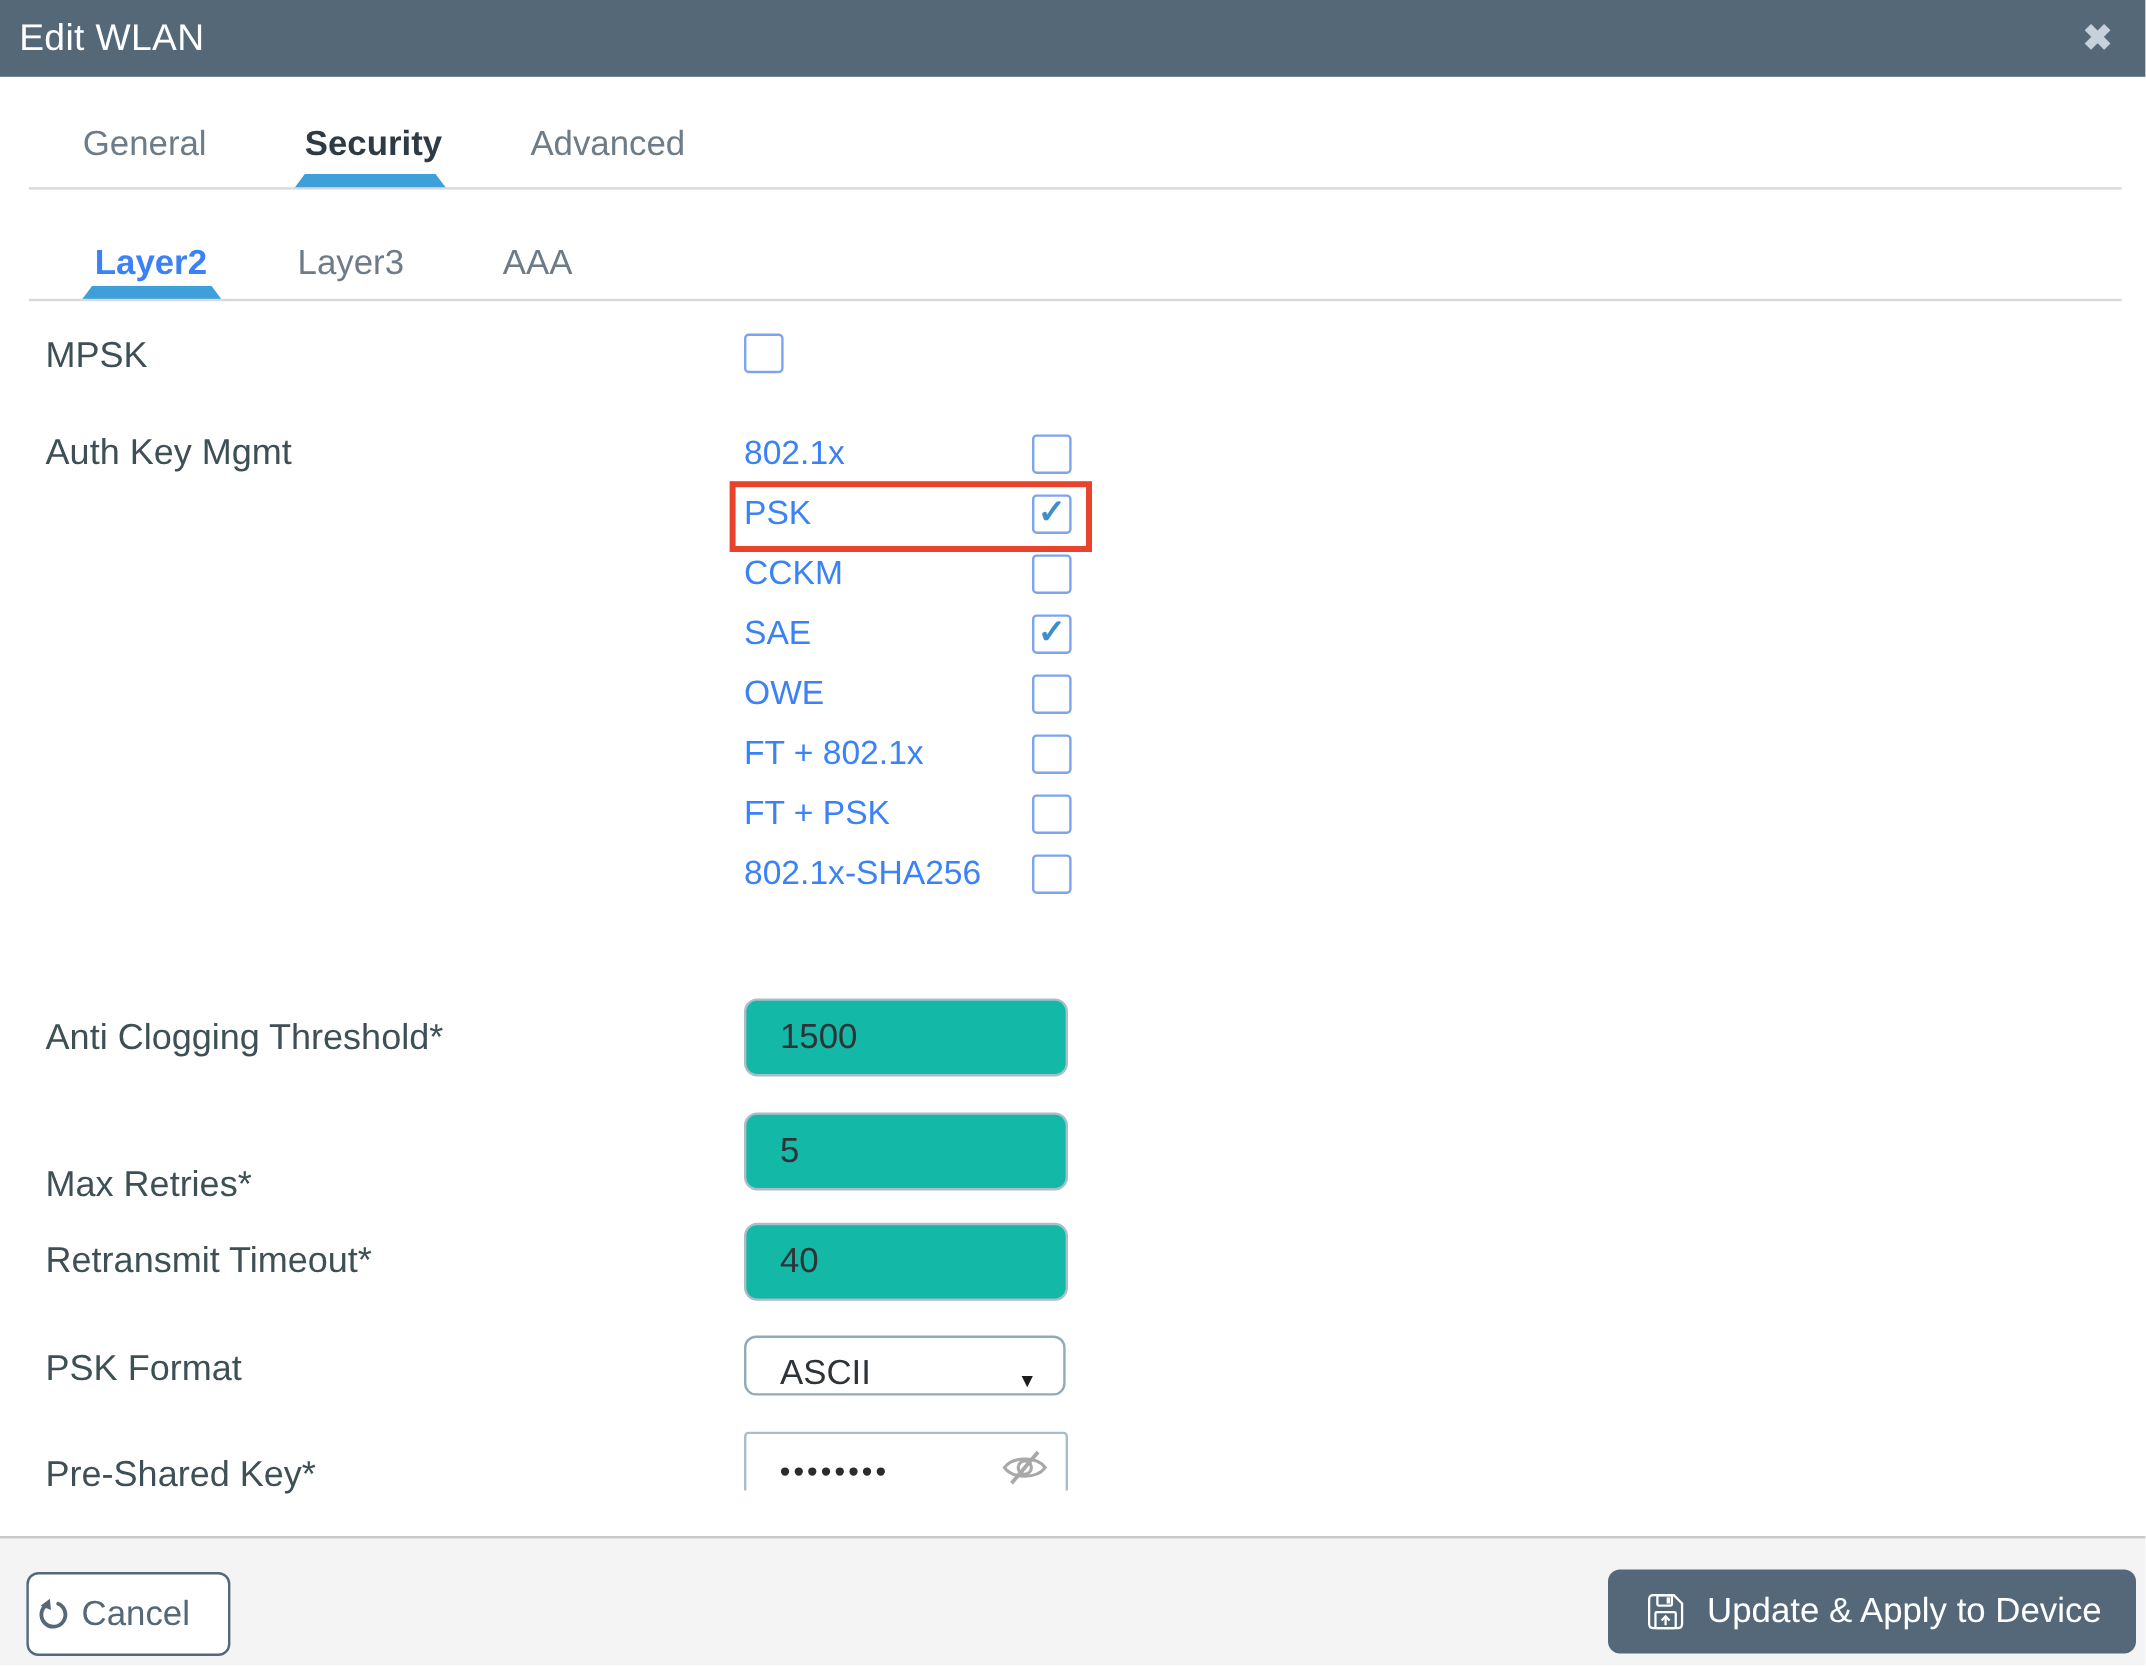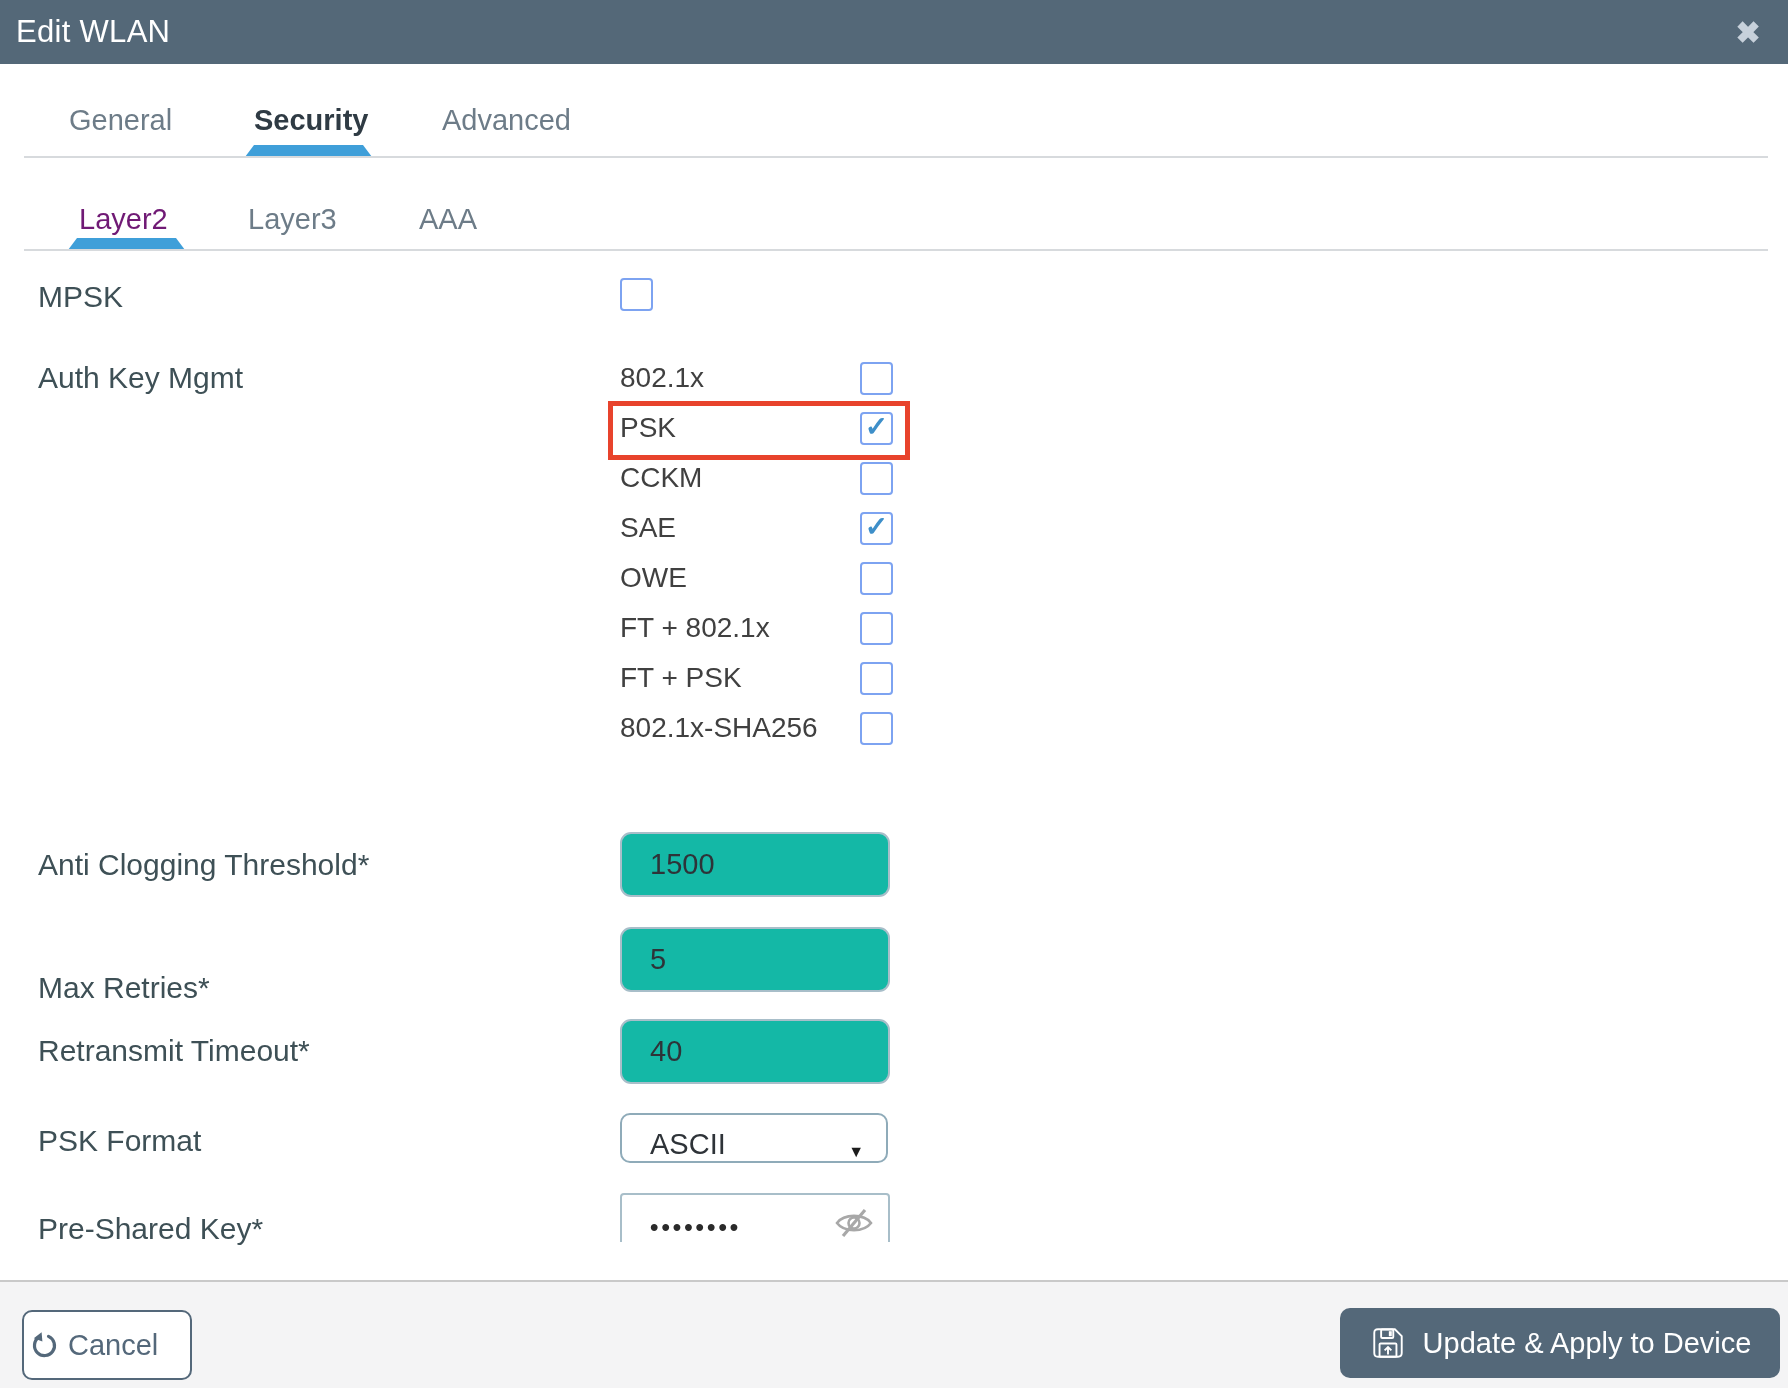--- a/index.html
+++ b/index.html
@@ -16,37 +16,37 @@
     background:#546878; display:flex; align-items:center; }
   .title { color:#ffffff; font-size:31px; padding-left:16px; letter-spacing:.3px; }
   .close-btn { position:absolute; right:14px; top:0; height:64px; width:52px;
     display:flex; align-items:center; justify-content:center; cursor:pointer; }
   .close-btn span { color:#c7d1db; font-size:30px; font-weight:bold; }
 
   
   .tab { position:absolute; top:104px; font-size:29px; color:#6d7c88; cursor:pointer; }
   .tab.active { color:#2f3b44; font-weight:bold; }
   .subtab { position:absolute; top:203px; font-size:29px; color:#6d7c88; cursor:pointer; }
-  .subtab.active { color:#701a75; font-weight:normal; }
+  .subtab.active { color:#3b82f6; font-weight:bold; }
   .hairline { position:absolute; left:24px; width:1744px; height:2px; background:#d7dadd; }
   .tab-underline { position:absolute; height:12px; background:#3f9fd9;
     clip-path:polygon(9px 0, calc(100% - 9px) 0, 100% 100%, 0 100%); }
 
   
   .field-label { position:absolute; left:38px; font-size:30px; color:#3e5056; }
 
   
   .cbox { width:33px; height:33px; border:2px solid #7da3f1; border-radius:4px;
     background:#fff; display:flex; align-items:center; justify-content:center;
     cursor:pointer; flex:0 0 33px; }
   .cbox span { color:#3e8fc9; font-size:28px; font-weight:bold; line-height:1; margin-top:-2px; }
 
   .akm-list { position:absolute; left:620px; top:353px; width:273px; }
   .akm-row { height:50px; display:flex; align-items:center; justify-content:space-between; }
-  .akm-row .opt-label { font-size:28px; color:#404040; }
+  .akm-row .opt-label { font-size:28px; color:#3b82f6; }
 
   .highlight-box { position:absolute; left:608px; top:401px; width:302px; height:59px;
     border:5px solid #e8432c; }
 
   
   .tbox { position:absolute; left:620px; width:270px; height:65px;
     border:2px solid #a8bec9; border-radius:11px; background:#14b8a6;
     font-family:"Liberation Sans", sans-serif; font-size:29px; color:#2e3338;
     padding:0 10px 0 28px; outline:none; }
   .selectbox { position:absolute; left:620px; top:1113px; width:268px; height:50px;

